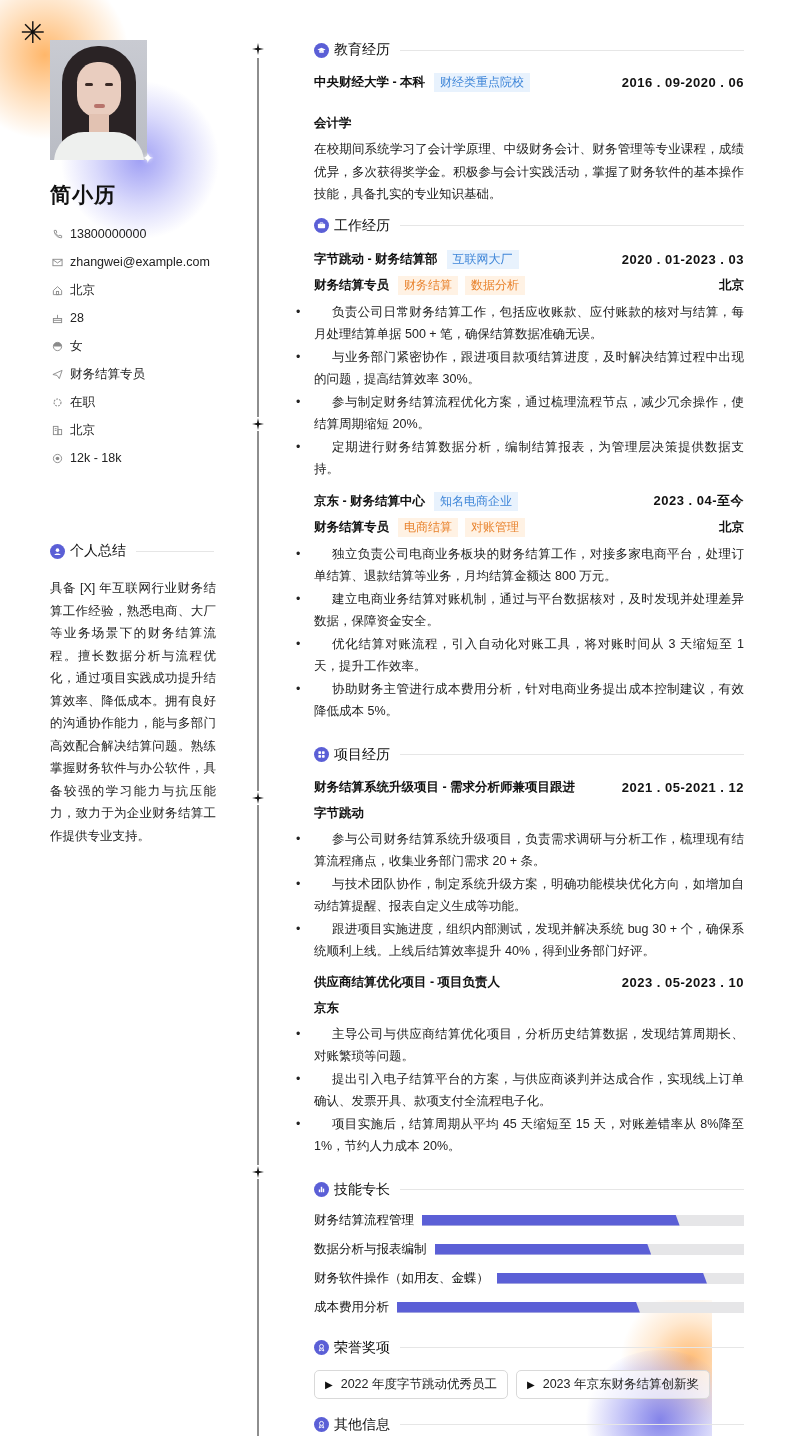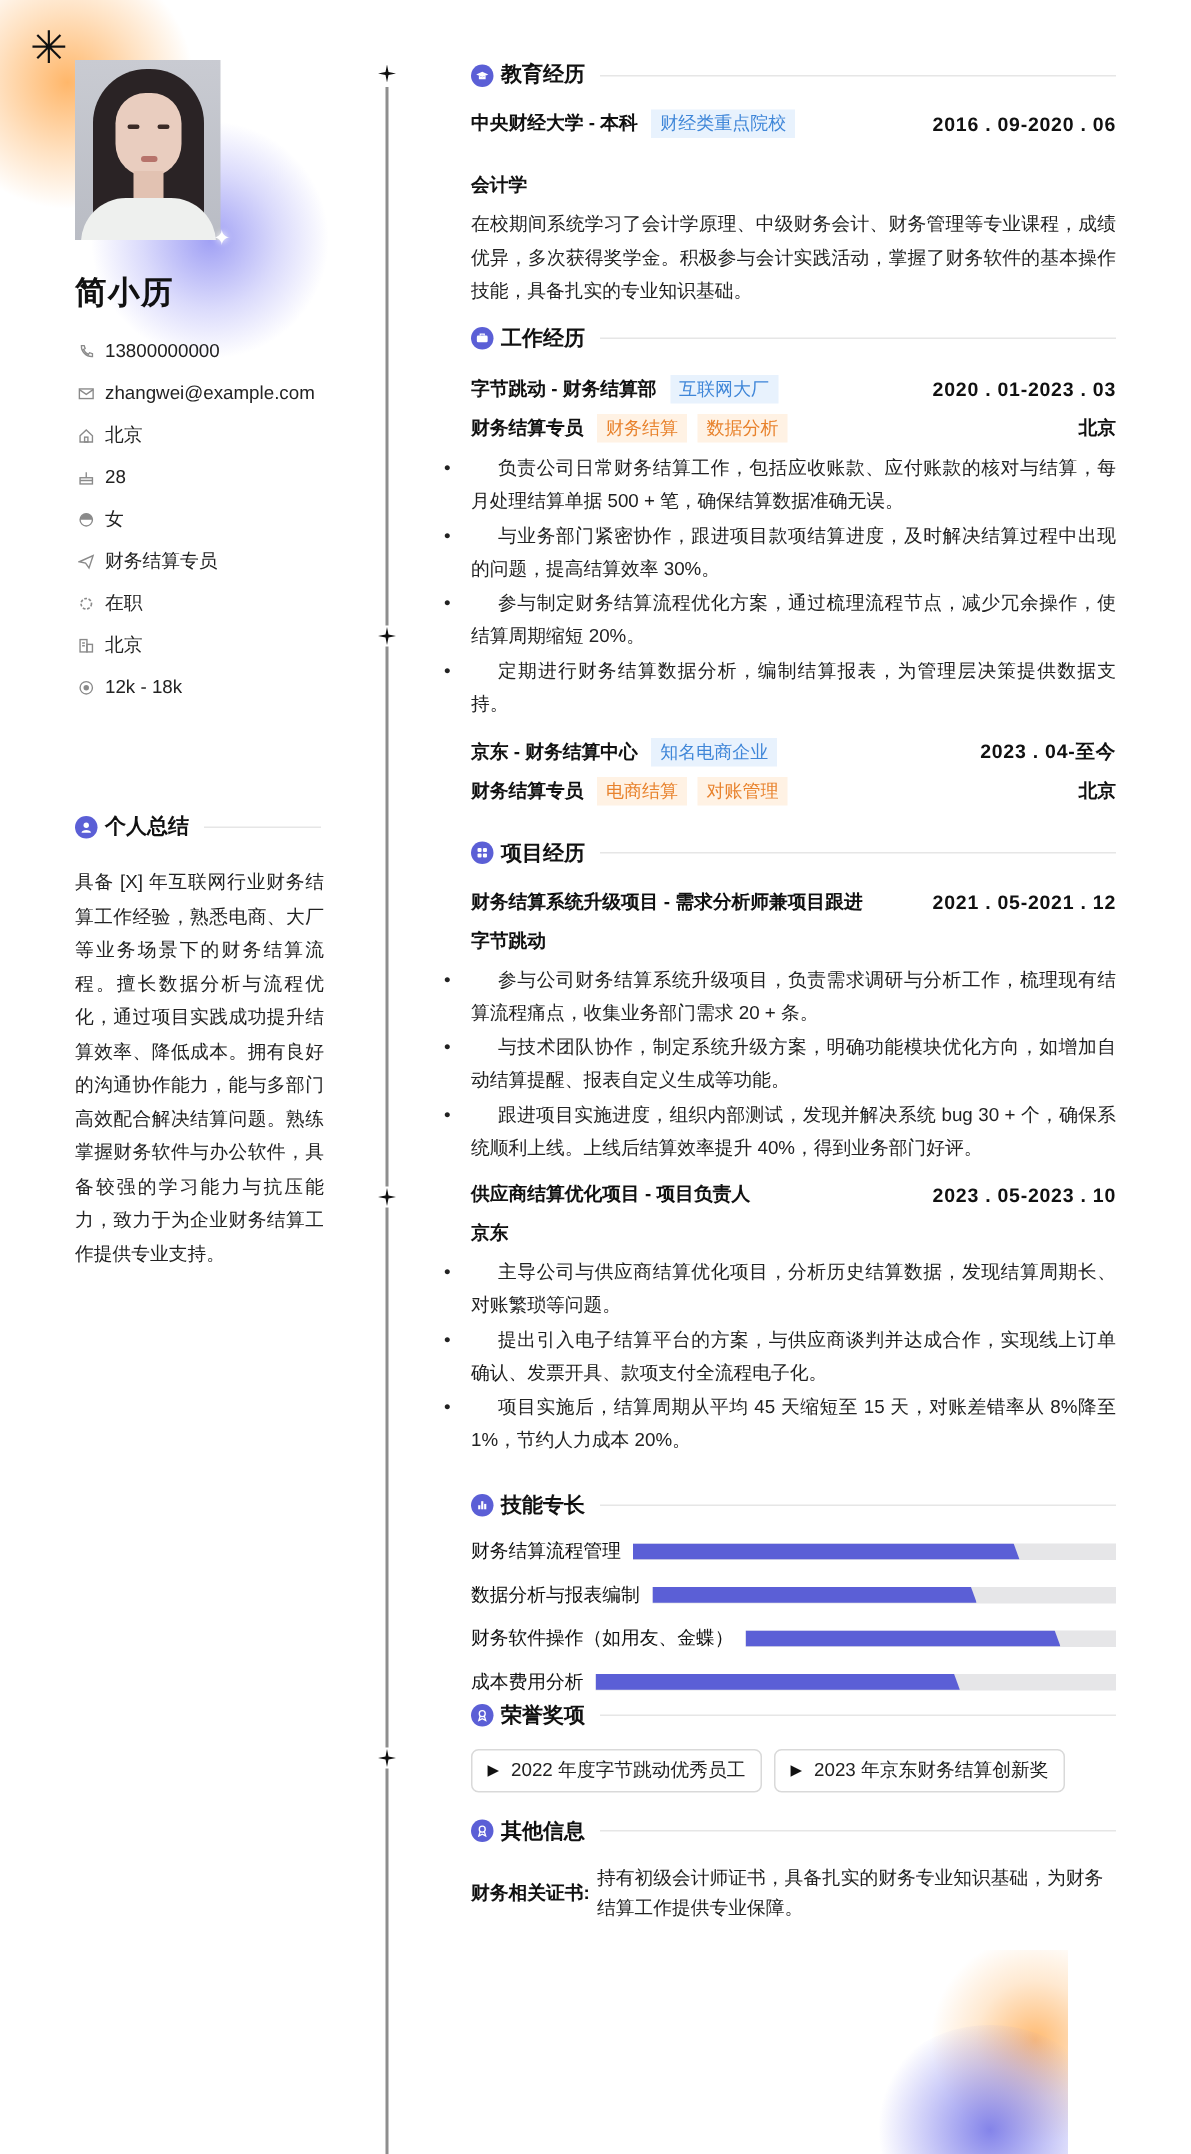--- a/index.html
+++ b/index.html
@@ -32,21 +32,21 @@
   .name { position: absolute; left: 50px; top: 181px; font-size: 21px; font-weight: bold; color: #111; letter-spacing: 1px; }
 
   .info-list { position: absolute; left: 50px; top: 220px; list-style: none; }
   .info-item { display: flex; align-items: center; height: 28px; font-size: 12.5px; color: #222; text-align: right; }
   .info-icon { width: 14px; height: 14px; margin-right: 6px; display: inline-flex; align-items: center; justify-content: center; color: #8a8a8a; }
   .info-icon svg { width: 11px; height: 11px; }
 
   .summary-head { position: absolute; left: 50px; top: 542px; width: 164px; display: flex; align-items: center; }
   .sec-icon { width: 15px; height: 15px; border-radius: 50%; background: #5b5fd6; display: inline-flex; align-items: center; justify-content: center; margin-right: 5px; flex: none; }
   .sec-icon svg { width: 9px; height: 9px; }
-  .sec-title { font-size: 14px; font-weight: bold; color: #111; white-space: nowrap; }
+  .sec-title { font-size: 14px; font-weight: normal; color: #111; white-space: nowrap; }
   .sec-line { flex: 1; height: 1px; background: #e6e6e6; margin-left: 10px; }
   .summary-text { position: absolute; left: 50px; top: 577px; width: 166px; font-size: 12.5px; line-height: 22.5px; color: #222; text-align: justify; }
 
   .timeline { position: absolute; left: 257px; top: 58px; width: 2px; height: 1378px; background: #8e8e8e; }
   .tl-star { position: absolute; width: 14px; height: 14px; left: 251px; background: #fff; display: flex; align-items: center; justify-content: center; }
   .tl-star svg { width: 12px; height: 12px; }
 
   .main { position: absolute; left: 314px; top: 38px; width: 430px; }
   .section-head { display: flex; align-items: center; height: 24px; }
   .row { display: flex; align-items: center; justify-content: space-between; }
@@ -288,20 +288,26 @@
         <span class="entry-date">2023 . 04-至今</span>
       </div>
       <div class="row" style="margin-top:7px">
         <div class="row-left">
           <span class="sub-title">财务结算专员</span>
           <span class="tag-orange" style="margin-left:9px">电商结算</span>
           <span class="tag-orange">对账管理</span>
         </div>
         <span class="sub-title">北京</span>
       </div>
+      <ul class="bullets" style="margin-top:6px">
+        <li>独立负责公司电商业务板块的财务结算工作，对接多家电商平台，处理订单结算、退款结算等业务，月均结算金额达 800 万元。</li>
+        <li>建立电商业务结算对账机制，通过与平台数据核对，及时发现并处理差异数据，保障资金安全。</li>
+        <li>优化结算对账流程，引入自动化对账工具，将对账时间从 3 天缩短至 1 天，提升工作效率。</li>
+        <li>协助财务主管进行成本费用分析，针对电商业务提出成本控制建议，有效降低成本 5%。</li>
+      </ul>
     </div>
   </section>
 
   <section style="margin-top:20px">
     <div class="section-head">
       <span class="sec-icon">
           <svg viewBox="0 0 10 10">
             <rect x="1.5" y="1.5" width="3" height="3" rx="0.8" fill="#fff"></rect>
             <rect x="5.5" y="1.5" width="3" height="3" rx="0.8" fill="#fff"></rect>
             <rect x="1.5" y="5.5" width="3" height="3" rx="0.8" fill="#fff"></rect>
@@ -372,21 +378,21 @@
       </div>
       <div class="skill">
         <span class="skill-name">成本费用分析</span>
         <span class="skill-bar">
             <span class="skill-fill" style="width:70%"></span>
           </span>
       </div>
     </div>
   </section>
 
-  <section style="margin-top:2px">
+  <section style="margin-top:20px">
     <div class="section-head">
       <span class="sec-icon">
           <svg viewBox="0 0 10 10">
             <circle cx="5" cy="3.8" r="2.2" fill="none" stroke="#fff" stroke-width="1"></circle>
             <path d="M3.5 5.5 L2.5 8.8 L5 7.6 L7.5 8.8 L6.5 5.5" fill="none" stroke="#fff" stroke-width="1"></path>
           </svg>
         </span>
       <span class="sec-title">荣誉奖项</span>
       <span class="sec-line"></span>
     </div>

